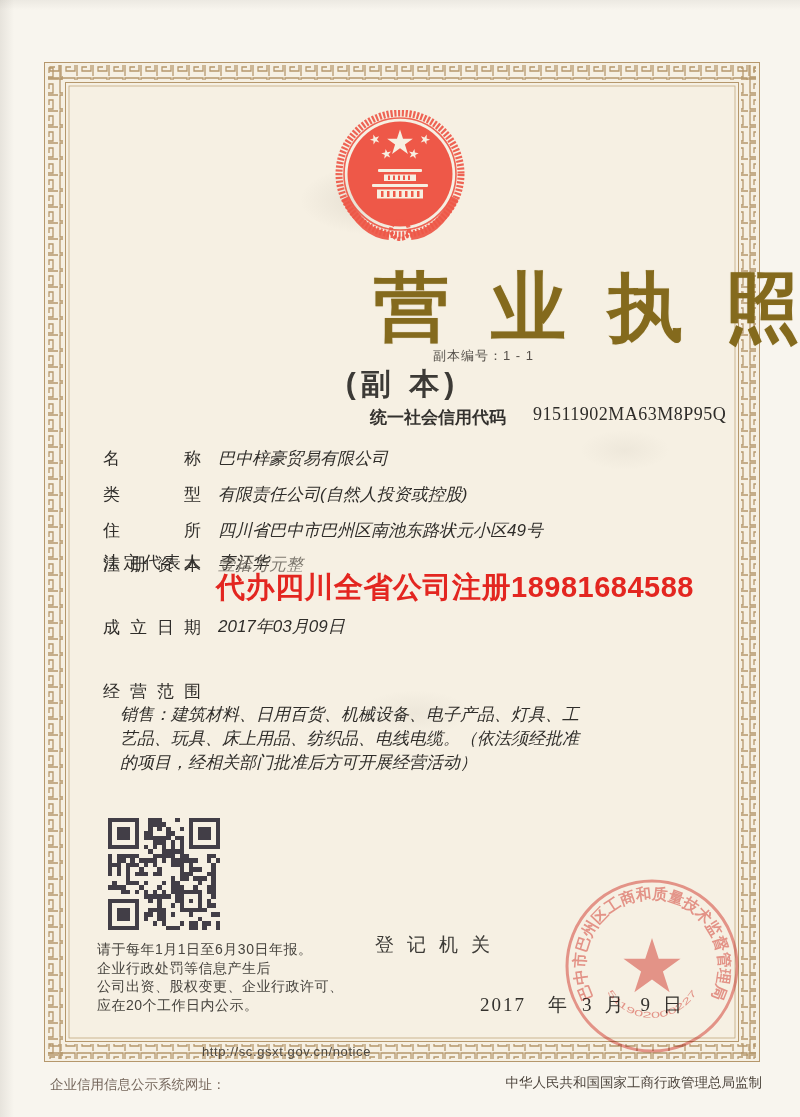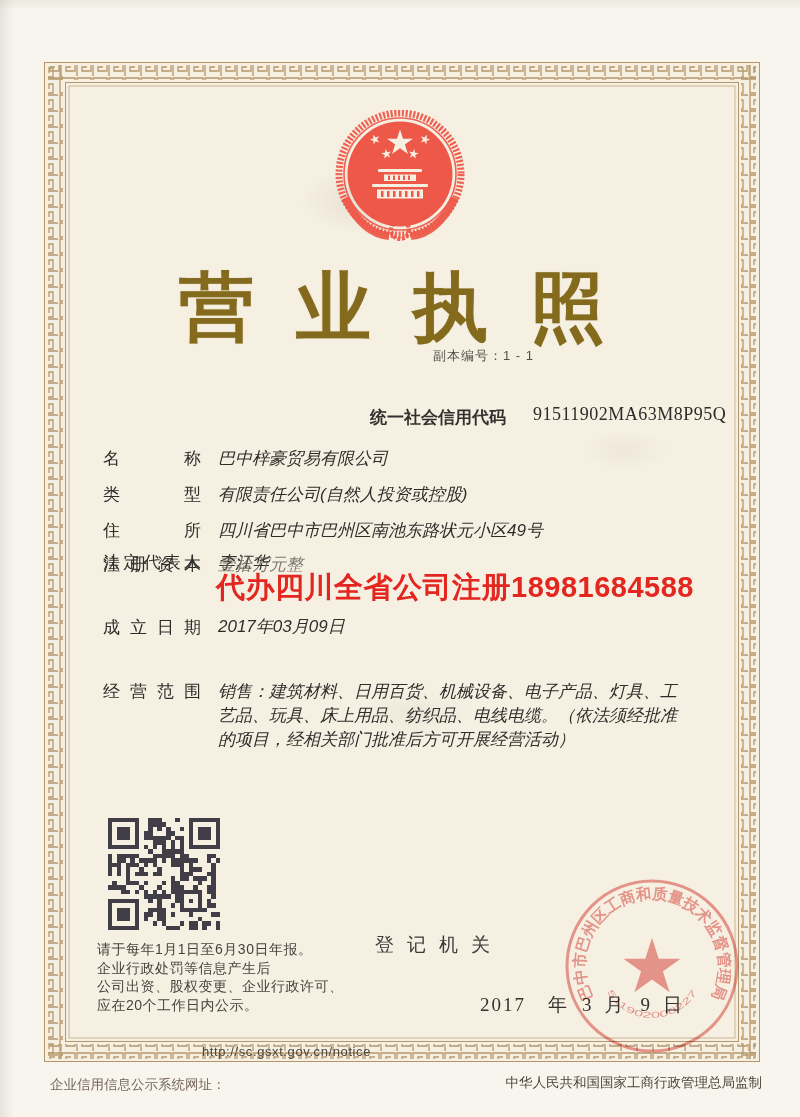--- a/index.html
+++ b/index.html
@@ -17,37 +17,37 @@
   .paper-inner{position:absolute;left:44px;top:62px;width:716px;height:1000px;background:#f6f0e3;z-index:1;}
   .smudge{position:absolute;border-radius:50%;pointer-events:none;z-index:2;}
   .sm1{left:300px;top:165px;width:150px;height:70px;background:radial-gradient(closest-side,rgba(130,122,108,.16),rgba(130,122,108,0));}
   .sm2{left:360px;top:690px;width:110px;height:46px;background:radial-gradient(closest-side,rgba(130,122,108,.08),rgba(130,122,108,0));}
   .sm3{left:580px;top:430px;width:90px;height:40px;background:radial-gradient(closest-side,rgba(130,122,108,.07),rgba(130,122,108,0));}
 
   .frame{position:absolute;left:44px;top:62px;z-index:3;}
 
   .emblem{position:absolute;left:325px;top:110px;width:150px;height:150px;z-index:4;}
 
-  .title-line{position:absolute;left:0;right:16px;top:258px;text-align:center;z-index:4;}
+  .title-line{position:absolute;left:0;right:0;top:258px;text-align:right;z-index:4;}
   .title-line span{
     font-size:75px;font-weight:700;color:#846a1d;letter-spacing:42px;margin-right:-42px;
     text-shadow:0 0 1px rgba(132,106,29,.4);
   }
   .copy-no{position:absolute;left:433px;top:347px;font-size:13px;color:#55504a;z-index:4;letter-spacing:1px;}
   .subtitle{position:absolute;left:0;right:0;top:364px;text-align:center;z-index:4;}
   .subtitle span{font-size:30px;font-weight:600;color:#3c3a36;letter-spacing:5px;margin-right:-5px;}
   .credit-label{position:absolute;left:370px;top:406px;font-size:17px;font-weight:700;color:#33312e;z-index:4;}
   .credit-code{position:absolute;left:533px;top:404px;font-size:18px;font-family:"Liberation Serif","DejaVu Serif",serif;
     color:#2e2c29;letter-spacing:.5px;z-index:4;}
 
   .row{position:absolute;left:103px;display:flex;align-items:flex-start;z-index:4;}
   .f-label{width:98px;font-size:17px;color:#2f2d2a;text-align:justify;text-align-last:justify;flex:none;}
   .f-value{margin-left:17px;font-size:17px;color:#2f2d2a;width:460px;line-height:24px;font-style:italic;}
   .r-name{top:447px;} .r-type{top:483px;} .r-addr{top:519px;} .r-legal{top:551px;}
-  .r-cap{top:553px;justify-content:space-between;} .r-est{top:615px;align-items:center;} .r-term{top:648px;} .r-scope{top:680px;}
+  .r-cap{top:553px;justify-content:space-between;} .r-est{top:615px;align-items:center;} .r-term{top:648px;} .r-scope{top:680px;flex-direction:column;}
   .obscured{color:#5f5a52;opacity:.8;}
 
   .watermark{position:absolute;left:216px;top:568px;font-size:29px;font-weight:700;color:#e32620;
     white-space:nowrap;z-index:6;letter-spacing:.5px;}
 
   .qr{position:absolute;left:108px;top:818px;width:112px;height:112px;z-index:4;}
 
   .notice{position:absolute;left:97px;top:940px;z-index:4;}
   .notice div{font-size:14px;line-height:18.6px;color:#46433e;letter-spacing:.5px;}
 
@@ -126,20 +126,21 @@
     </g>
     <g stroke="#ee5848" fill="none" opacity=".92">
       <circle cx="75" cy="120" r="9" stroke-width="4" stroke-dasharray="3 1.6"></circle>
       <path d="M20,88 Q38,124 64,126" stroke-width="8"></path>
       <path d="M130,88 Q112,124 86,126" stroke-width="8"></path>
     </g>
   </svg>
 
   <div class="title-line"><span>营业执照</span></div>
   <div class="copy-no">副本编号：1 - 1</div>
+  <div class="subtitle"><span>(副 本)</span></div>
   <div class="credit-label">统一社会信用代码</div>
   <div class="credit-code">91511902MA63M8P95Q</div>
 
   <div class="row r-name">
     <div class="f-label">名称</div>
     <div class="f-value">巴中梓豪贸易有限公司</div>
   </div>
   <div class="row r-type">
     <div class="f-label">类型</div>
     <div class="f-value">有限责任公司(自然人投资或控股)</div>

